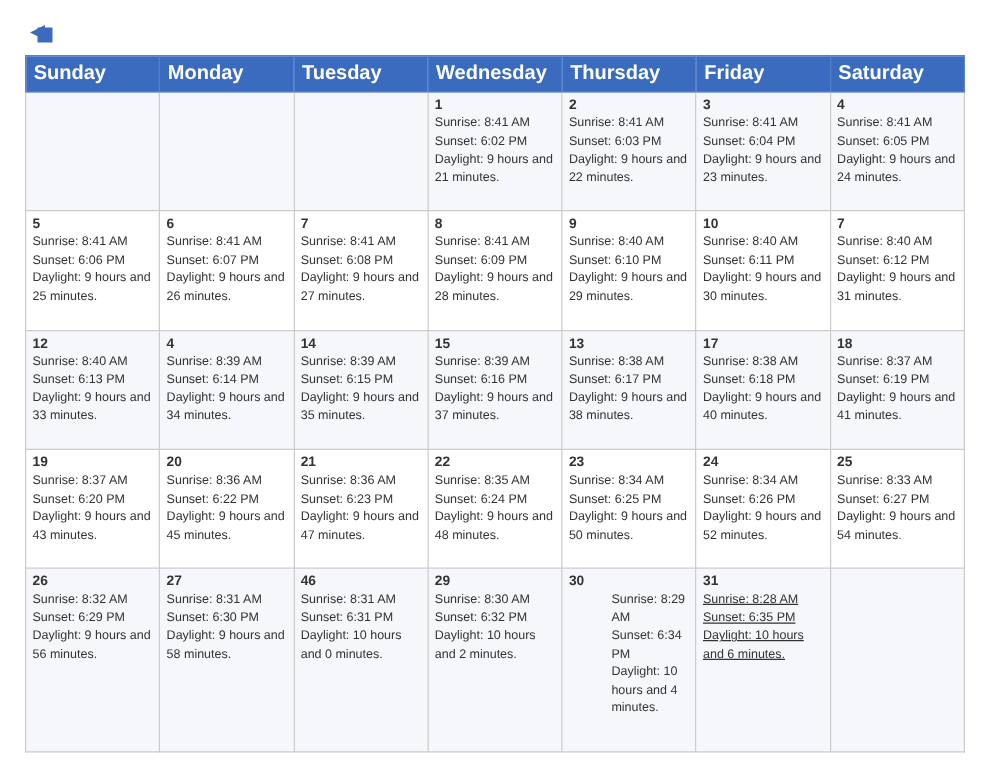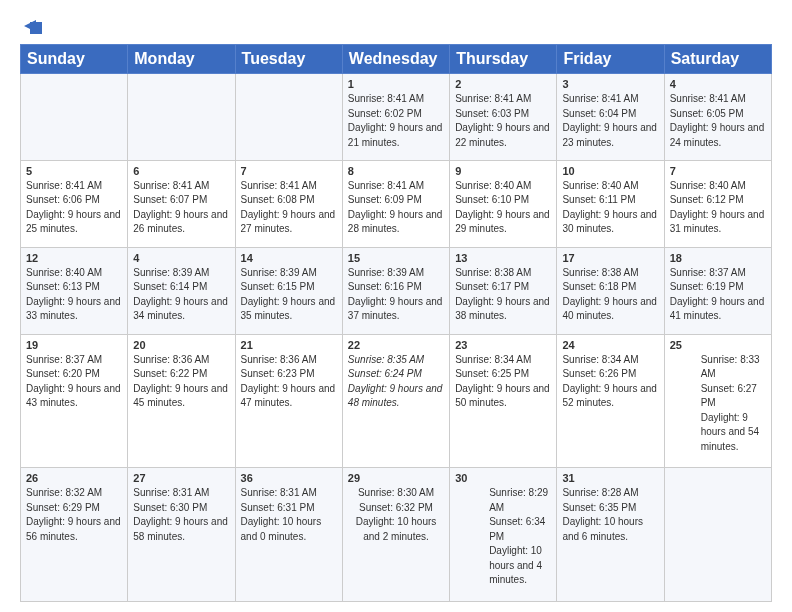--- a/index.html
+++ b/index.html
@@ -269,77 +269,77 @@
 Daylight: 9 hours and 45 minutes.</div>
           </td>
           <td>
             <span class="day-number">21</span>
             <div class="day-info" style="white-space: pre-line;">Sunrise: 8:36 AM
 Sunset: 6:23 PM
 Daylight: 9 hours and 47 minutes.</div>
           </td>
           <td>
             <span class="day-number">22</span>
-            <div class="day-info" style="white-space: pre-line; font-style: italic;">Sunrise: 8:35 AM
+            <div class="day-info" style="white-space: pre-line;">Sunrise: 8:35 AM
 Sunset: 6:24 PM
 Daylight: 9 hours and 48 minutes.</div>
           </td>
           <td>
             <span class="day-number">23</span>
             <div class="day-info" style="white-space: pre-line;">Sunrise: 8:34 AM
 Sunset: 6:25 PM
 Daylight: 9 hours and 50 minutes.</div>
           </td>
           <td>
             <span class="day-number">24</span>
             <div class="day-info" style="white-space: pre-line;">Sunrise: 8:34 AM
 Sunset: 6:26 PM
 Daylight: 9 hours and 52 minutes.</div>
           </td>
           <td>
             <span class="day-number">25</span>
-            <div class="day-info" style="white-space: pre-line; margin-left: 31px;">Sunrise: 8:33 AM
+            <div class="day-info" style="white-space: pre-line;">Sunrise: 8:33 AM
 Sunset: 6:27 PM
 Daylight: 9 hours and 54 minutes.</div>
           </td>
         </tr>
         <tr>
           <td>
             <span class="day-number">26</span>
             <div class="day-info" style="white-space: pre-line;">Sunrise: 8:32 AM
 Sunset: 6:29 PM
 Daylight: 9 hours and 56 minutes.</div>
           </td>
           <td>
             <span class="day-number">27</span>
             <div class="day-info" style="white-space: pre-line;">Sunrise: 8:31 AM
 Sunset: 6:30 PM
 Daylight: 9 hours and 58 minutes.</div>
           </td>
           <td>
-            <span class="day-number">36</span>
+            <span class="day-number">46</span>
             <div class="day-info" style="white-space: pre-line;">Sunrise: 8:31 AM
 Sunset: 6:31 PM
 Daylight: 10 hours and 0 minutes.</div>
           </td>
           <td>
             <span class="day-number">29</span>
-            <div class="day-info" style="white-space: pre-line; text-align: center;">Sunrise: 8:30 AM
+            <div class="day-info" style="white-space: pre-line;">Sunrise: 8:30 AM
 Sunset: 6:32 PM
 Daylight: 10 hours and 2 minutes.</div>
           </td>
           <td>
             <span class="day-number">30</span>
             <div class="day-info" style="white-space: pre-line; margin-left: 34px;">Sunrise: 8:29 AM
 Sunset: 6:34 PM
 Daylight: 10 hours and 4 minutes.</div>
           </td>
           <td>
             <span class="day-number">31</span>
-            <div class="day-info" style="white-space: pre-line;">Sunrise: 8:28 AM
+            <div class="day-info" style="white-space: pre-line; text-decoration: underline;">Sunrise: 8:28 AM
 Sunset: 6:35 PM
 Daylight: 10 hours and 6 minutes.</div>
           </td>
           <td class="empty-cell"></td>
         </tr>
       </tbody>
   </table>
 </div>
 
 </body></html>

